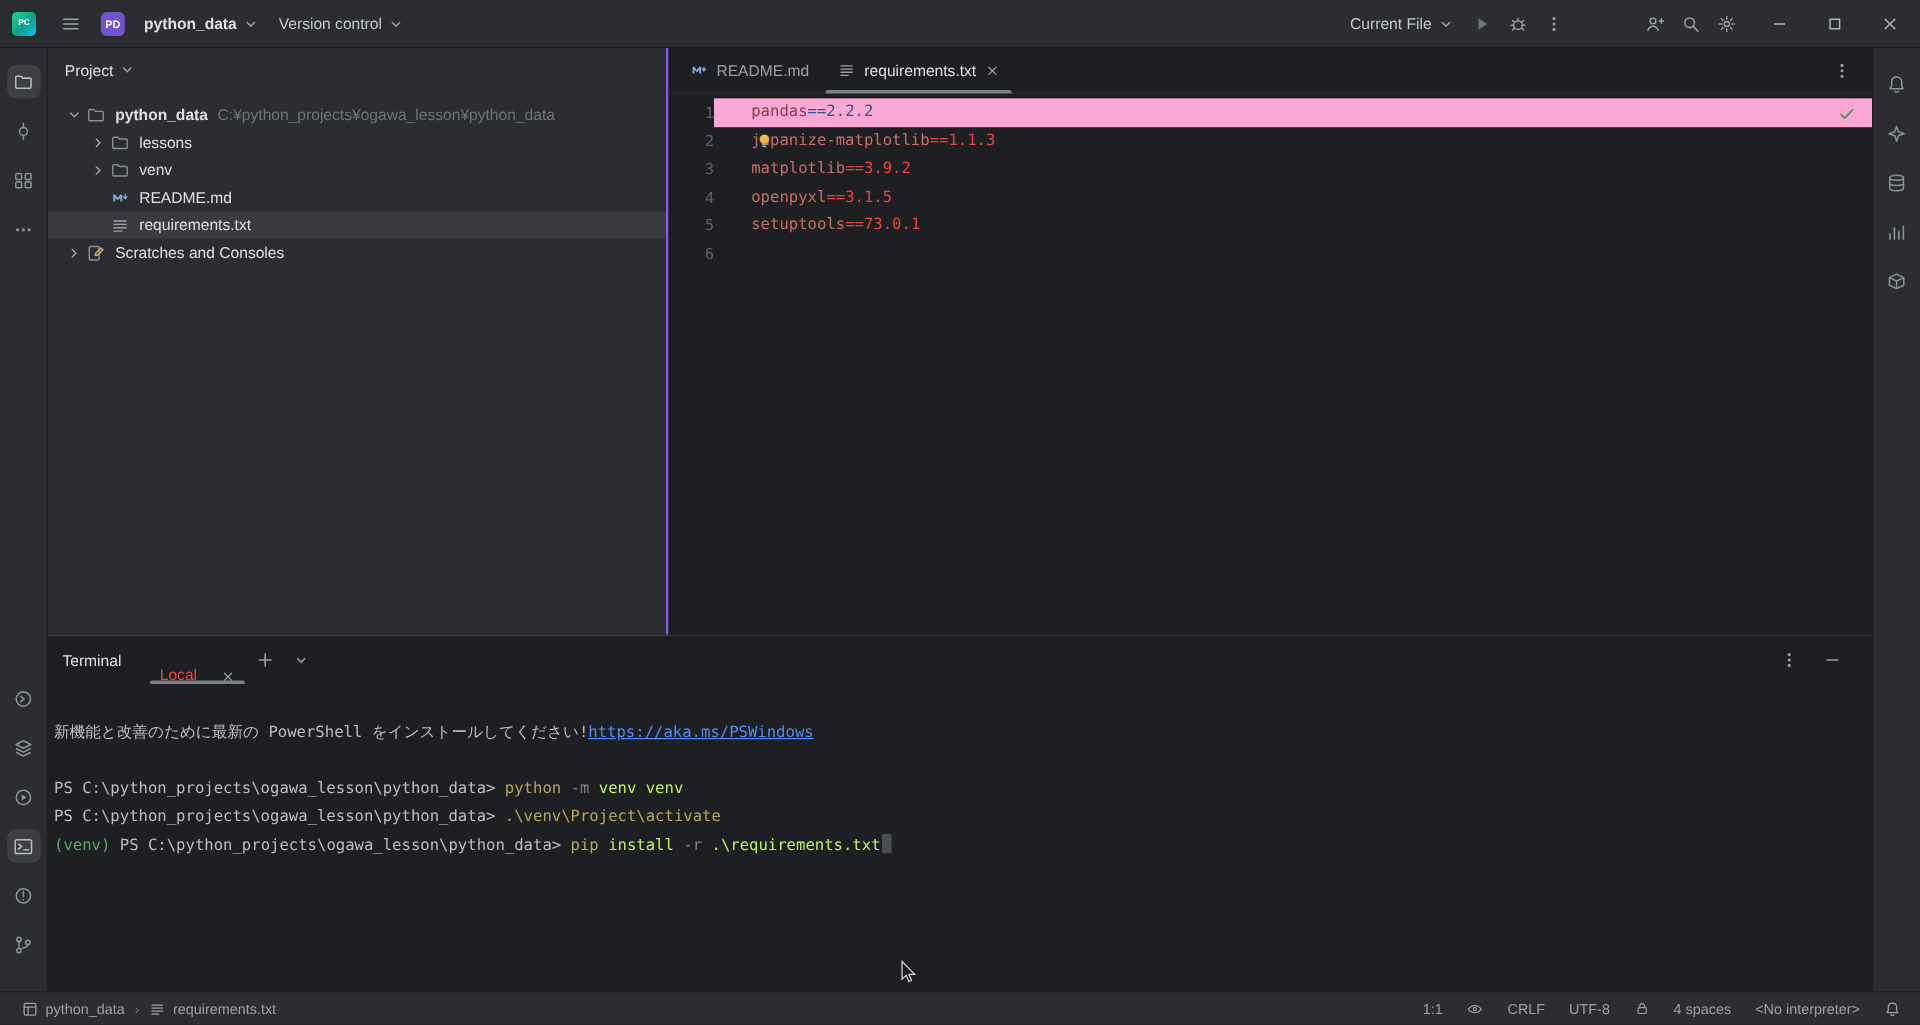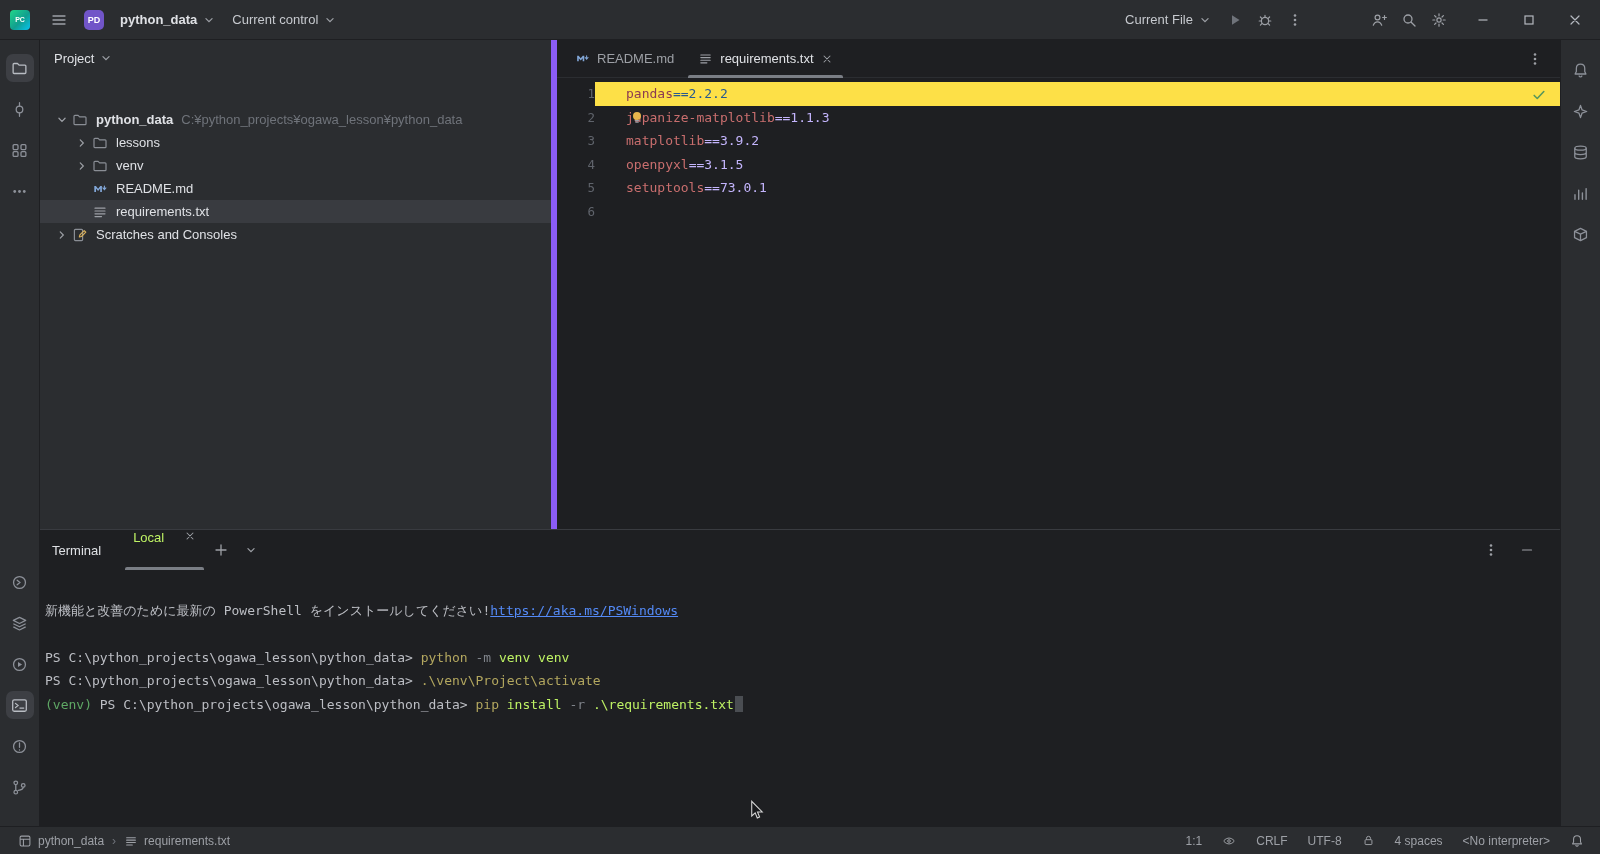--- a/index.html
+++ b/index.html
@@ -37,22 +37,22 @@
     display:flex; flex-direction:column; align-items:center; padding:10px 0; }
   .stripe-btn { width:28px; height:28px; border-radius:7px; display:flex; align-items:center;
     justify-content:center; color:#8d9199; margin:6px 0 7px; flex:none; }
   .stripe-btn.active { background:#3d3f44; color:#b9bdc3; }
   .stripe-spacer { flex:1; }
 
   .workspace { flex:1; display:flex; flex-direction:column; min-width:0; }
   .top-split { height:489px; flex:0 0 489px; display:flex; min-height:0; }
 
   
-  .project-panel { width:517px; flex:0 0 517px; background:#2b2d30; border-right:6px solid #8b5cf6;
-    display:flex; flex-direction:column; overflow:hidden;gap:24px; }
+  .project-panel { width:517px; flex:0 0 517px; background:#2b2d30; border-right:2px solid #8b5cf6;
+    display:flex; flex-direction:column; overflow:hidden; }
   .pp-header { height:36px; display:flex; align-items:center; gap:5px; padding-left:14px; color:#dfe1e5; }
   .tree { margin-top:8px; }
   .tree-row { height:23px; display:flex; align-items:center; color:#dfe1e5; white-space:nowrap; }
   .tree-row.selected { background:#393b40; }
   .lvl0 { padding-left:12px; } .lvl1 { padding-left:32px; }
   .chev { width:20px; flex:none; display:flex; justify-content:center; color:#9da0a6; }
   .ticon { width:17px; margin-right:7px; flex:none; display:flex; color:#8a8e95; }
   .tlabel.bold { font-weight:600; }
   .tpath { color:#6f737a; margin-left:8px; }
 
@@ -65,35 +65,35 @@
   .tab.active::after { content:""; position:absolute; left:2px; right:2px; bottom:-1px; height:3px;
     background:#7a7e85; border-radius:2px 2px 0 0; }
   .tab-close { display:flex; color:#9da0a6; }
   .tabbar-more { margin-left:auto; align-self:center; margin-right:10px; }
 
   .editor-body { flex:1; position:relative; padding-top:4px;
     font-family:"DejaVu Sans Mono", monospace; font-size:13px; }
   .code-row { display:flex; height:23.5px; }
   .gut { flex:0 0 38px; text-align:right; color:#5f636b; font-size:12.5px; line-height:23.5px; }
   .code { flex:1; padding-left:31px; white-space:pre; line-height:23.5px; }
-  .code-row.hl .code { background:#fde047; }
+  .code-row.hl .code { background:#f9a8d4; }
   .code-name { color:#c96e6e; }
-  .code-spec { color:#c4b5fd; }
+  .code-spec { color:#ef4444; }
   .hl .code-name { color:#8c3a52; }
   .hl .code-spec { color:#27598f; }
   .bulb { position:absolute; left:74px; top:33px; }
   .check { position:absolute; top:10px; right:14px; }
 
   
   .terminal-panel { flex:1; background:#1e1f22; border-top:1px solid #393b40;
     display:flex; flex-direction:column; min-height:0; }
   .term-header { height:40px; flex:0 0 40px; display:flex; align-items:center; padding:0 10px 0 12px; }
   .term-title { color:#dfe1e5; margin-right:22px; }
-  .term-tab { height:100%; display:flex; align-items:flex-start; gap:20px; padding:0 10px;
-    position:relative; color:#bef264; }
+  .term-tab { height:100%; display:flex; align-items:flex-end; gap:20px; padding:0 10px;
+    position:relative; color:#ef4444; }
   .term-tab::after { content:""; position:absolute; left:2px; right:2px; bottom:0; height:3px;
     background:#7a7e85; border-radius:2px 2px 0 0; }
   .term-right { margin-left:auto; display:flex; align-items:center; gap:6px; margin-right:8px; }
   .term-body { flex:1; padding:5px 12px 0 5px; font-family:"DejaVu Sans Mono", monospace;
     font-size:13px; color:#bcbec4; overflow:hidden; }
   .t-line { height:23.5px; line-height:23.5px; white-space:pre; }
   .t-link { color:#548af7; text-decoration:underline; }
   .t-exe  { color:#b3a75f; }
   .t-param{ color:#7f838a; }
   .t-arg  { color:#bef264; }
@@ -128,21 +128,21 @@
       <div class="badge">
         <span>PD</span>
       </div>
       <div class="tb-select bold">
         <span>python_data</span>
         <svg width="14" height="14" viewBox="0 0 16 16">
             <path d="M4.5 6.5L8 10l3.5-3.5" stroke="#9da0a6" stroke-width="1.4" fill="none" stroke-linecap="round"></path>
           </svg>
       </div>
       <div class="tb-select">
-        <span>Current control</span>
+        <span>Version control</span>
         <svg width="14" height="14" viewBox="0 0 16 16">
             <path d="M4.5 6.5L8 10l3.5-3.5" stroke="#9da0a6" stroke-width="1.4" fill="none" stroke-linecap="round"></path>
           </svg>
       </div>
     </div>
 
     <div class="tb-right">
       <div class="tb-select">
         <span>Current File</span>
         <svg width="14" height="14" viewBox="0 0 16 16">

